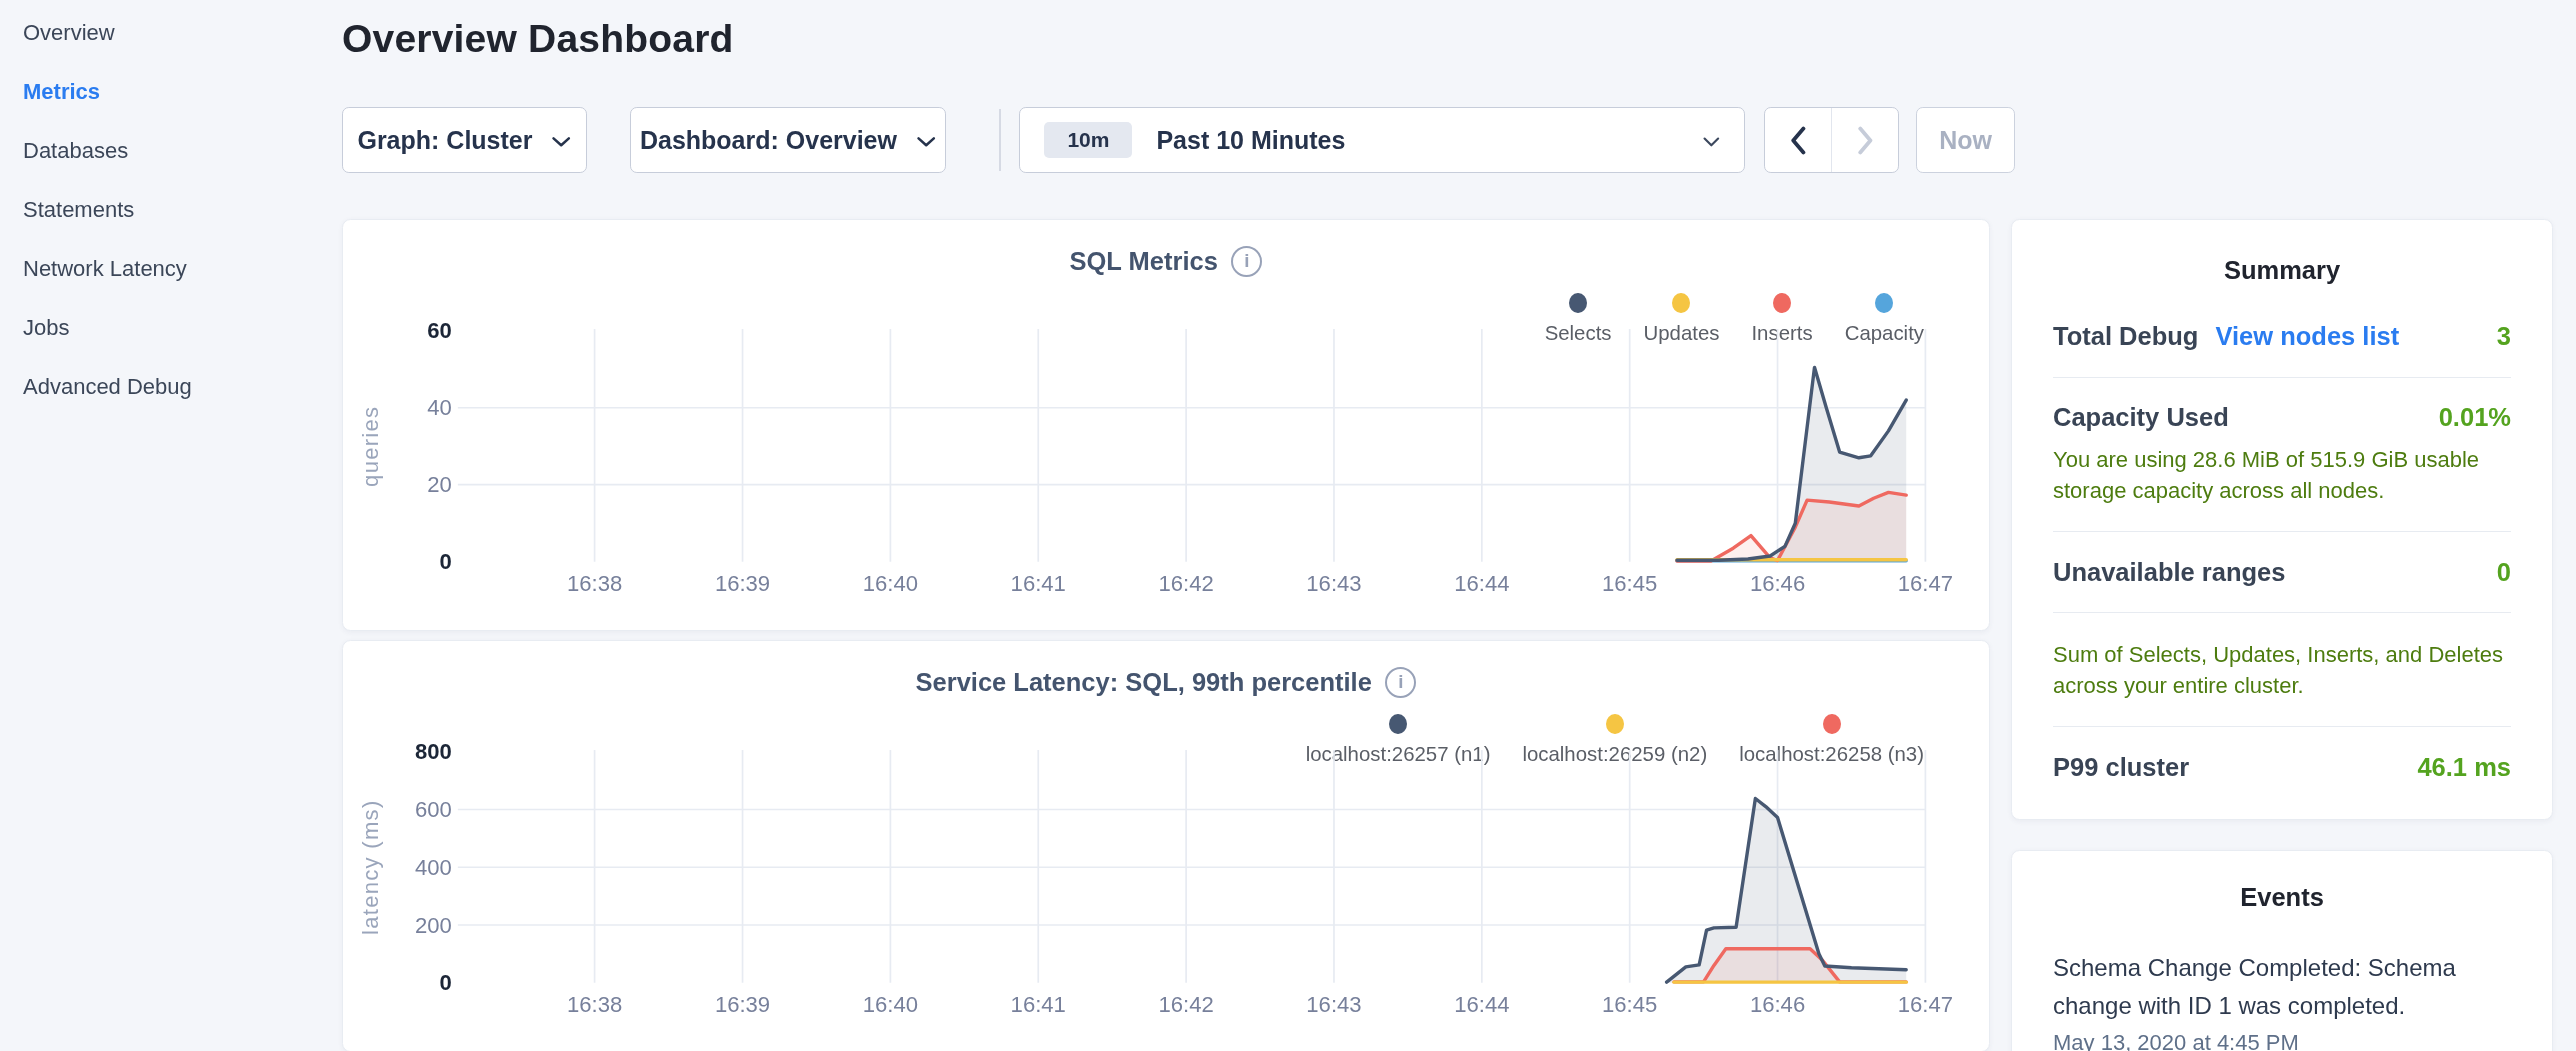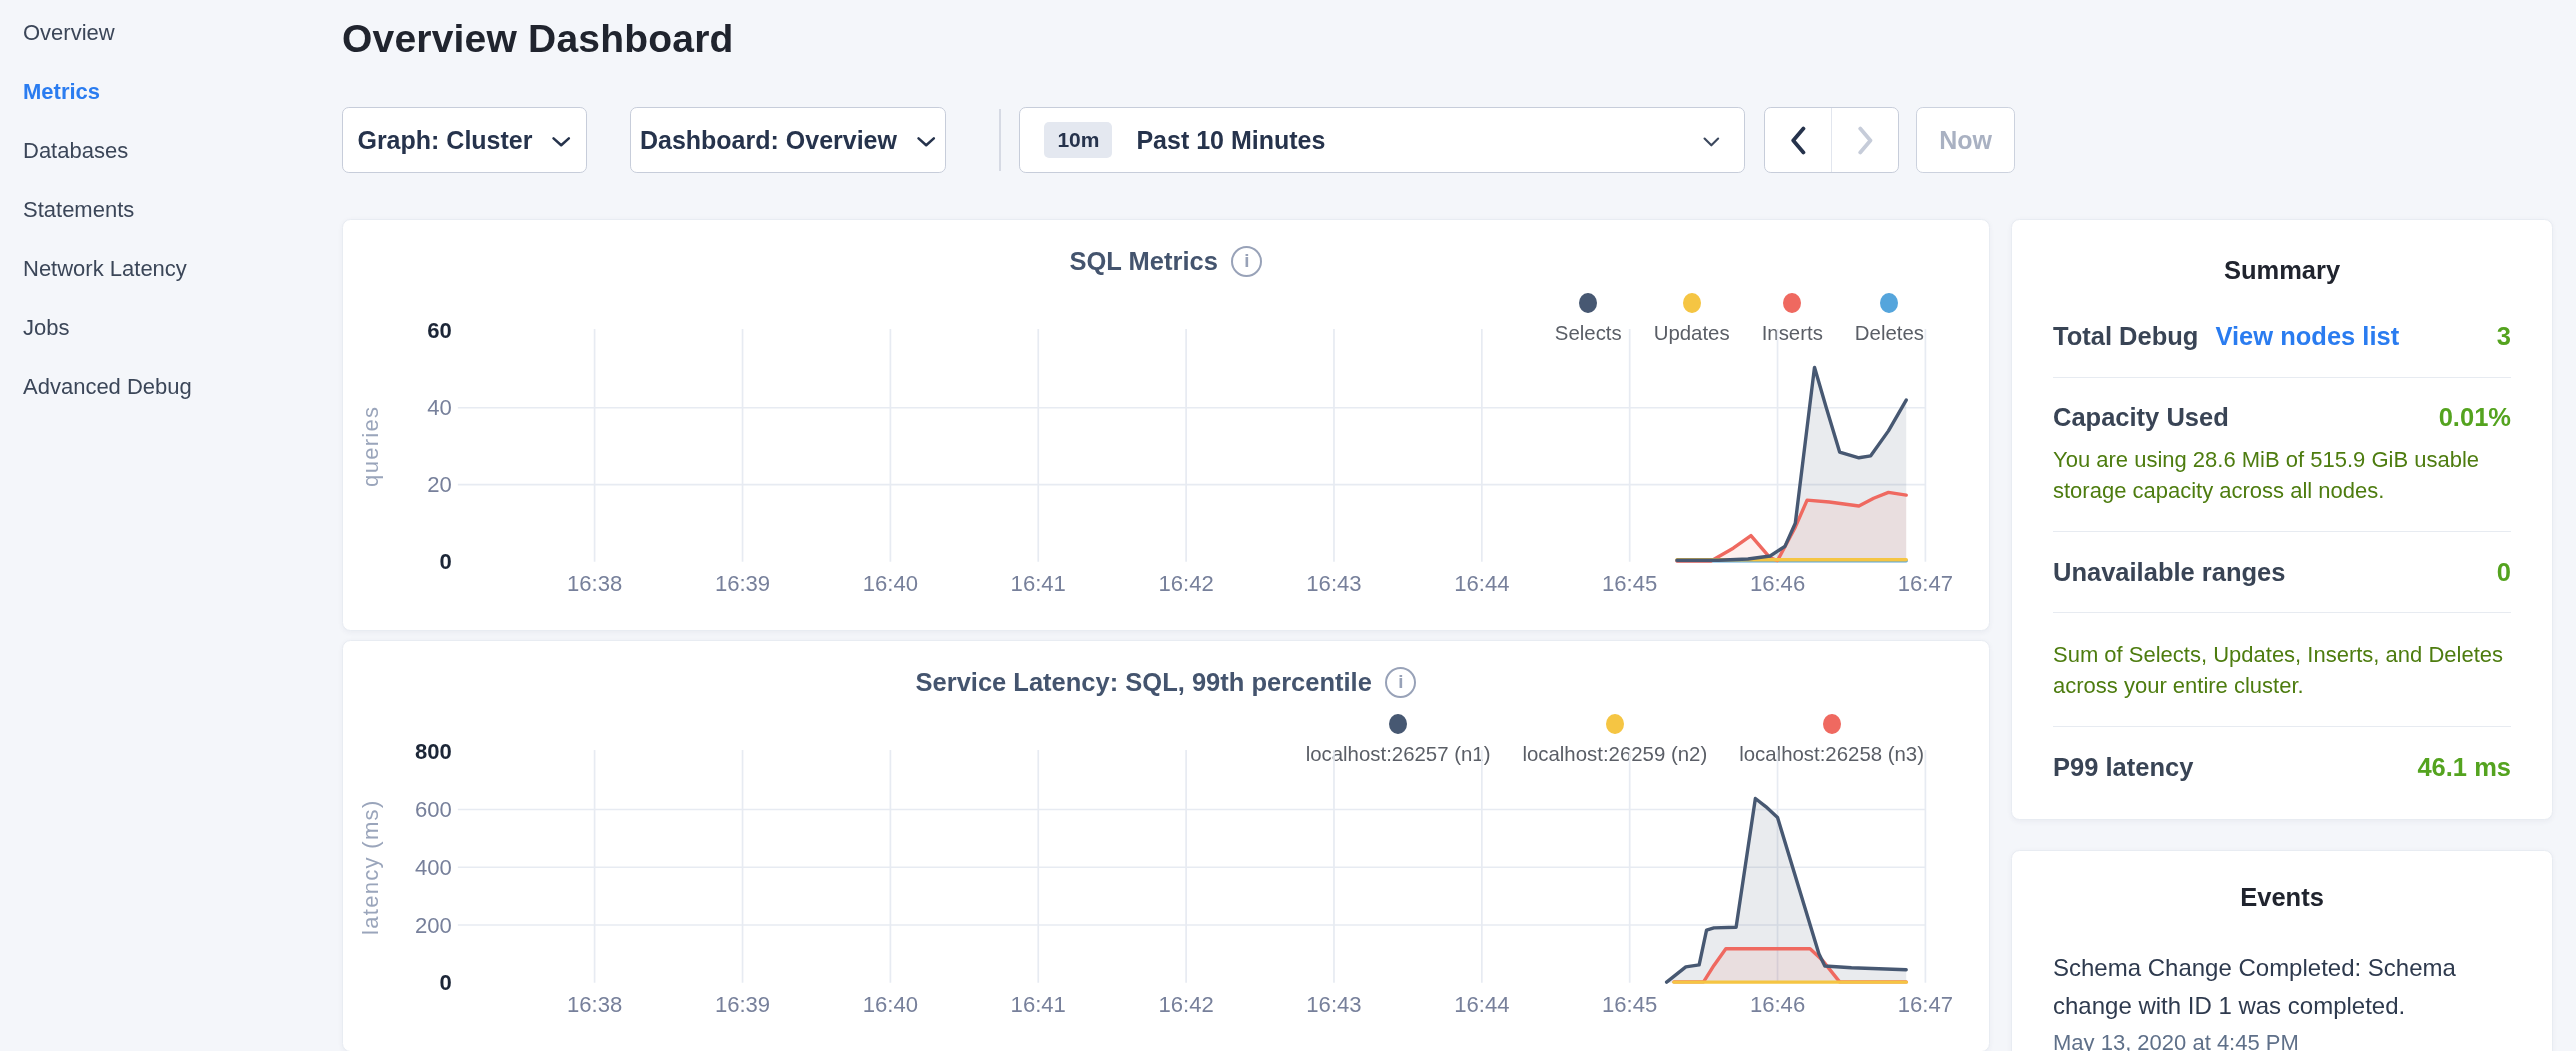--- a/index.html
+++ b/index.html
@@ -18,21 +18,21 @@
   .main{position:absolute;left:342px;top:0;width:1648px;}
   .page-title{margin:0;position:absolute;top:17px;left:0;font-size:39px;font-weight:600;color:#20242e;letter-spacing:0.2px;}
   .controls{position:absolute;top:107px;left:0;height:66px;display:flex;align-items:stretch;}
   .btn{background:#fff;border:0.9px solid #c7cdda;border-radius:6.8px;display:flex;align-items:center;justify-content:center;
        font-size:25px;font-weight:700;color:#26334c;box-sizing:border-box;cursor:pointer;}
   .dd-graph{width:245px;}
   .dd-dash{width:316px;margin-left:43px;}
   .chev{margin-left:18.7px;display:inline-block;}
   .vdivider{width:1.7px;background:#d6dae4;margin:1.7px 0 1.7px 53px;}
   .time-box{width:726px;margin-left:18.7px;justify-content:flex-start;padding:0 24px;font-weight:700;}
-  .time-chip{background:#e4e8f0;border-radius:5.1px;padding:6px 13px;font-size:21px;font-weight:700;color:#26334c;margin-right:24px;}
+  .time-chip{background:#e4e8f0;border-radius:5.1px;padding:6px 23px;font-size:21px;font-weight:700;color:#26334c;margin-right:24px;}
   .time-label{flex:1;text-align:left;font-size:25px;}
   .arrows{margin-left:18.7px;display:flex;background:#fff;border:0.9px solid #c7cdda;border-radius:6.8px;overflow:hidden;}
   .arrow-btn{width:66px;display:flex;align-items:center;justify-content:center;cursor:pointer;}
   .arrow-btn.next{border-left:0.9px solid #e2e6ee;}
   .now-btn{width:99px;margin-left:17px;color:#a9b1c2;border-color:#ccd2de;font-size:25px;}
   
   .card{position:absolute;background:#fff;border:0.9px solid #e8ecf2;border-radius:8.5px;box-shadow:0 1.7px 5.1px rgba(50,60,90,.05);box-sizing:border-box;}
   .chart-card1{left:0;top:219px;width:1648px;height:412px;}
   .chart-card2{left:0;top:640px;width:1648px;height:412px;}
   .chart-title-row{position:absolute;top:25.5px;left:0;right:0;display:flex;align-items:center;justify-content:center;gap:13.6px;}
@@ -135,21 +135,21 @@
         <span class="legend-item">
           <span class="legend-dot" style="background: rgb(245, 197, 67);"></span>
           <span>Updates</span>
         </span>
         <span class="legend-item">
           <span class="legend-dot" style="background: rgb(239, 105, 96);"></span>
           <span>Inserts</span>
         </span>
         <span class="legend-item">
           <span class="legend-dot" style="background: rgb(85, 165, 220);"></span>
-          <span>Deletes</span>
+          <span>Capacity</span>
         </span>
       </div>
     <svg class="plot" id="plot-0" width="1648" height="293" viewBox="0 0 1938 345">
         <line class="grid" x1="134" y1="196.3" x2="1862" y2="196.3"></line>
         <line class="grid" x1="134" y1="105.7" x2="1862" y2="105.7"></line>
         <line class="grid" x1="295.0" y1="13" x2="295.0" y2="287"></line>
         <text class="xt" x="295.0" y="322">16:38</text>
         <line class="grid" x1="469.2" y1="13" x2="469.2" y2="287"></line>
         <text class="xt" x="469.2" y="322">16:39</text>
         <line class="grid" x1="643.3" y1="13" x2="643.3" y2="287"></line>
@@ -265,21 +265,21 @@
     <div class="srow">
       <span class="lbl">Unavailable ranges</span>
       <span class="val">0</span>
     </div>
     <div class="sdiv"></div>
 
     <div class="sdesc">Sum of Selects, Updates, Inserts, and Deletes across your entire cluster.</div>
     <div class="sdiv"></div>
 
     <div class="srow">
-      <span class="lbl">P99 latency</span>
+      <span class="lbl">P99 cluster</span>
       <span class="val">46.1 ms</span>
     </div>
   </div>
 
   <div class="card events-card">
     <h2 class="panel-title">Events</h2>
     <div>
       <div class="event-text">Schema Change Completed: Schema change with ID 1 was completed.</div>
       <div class="event-time">May 13, 2020 at 4:45 PM</div>
     </div>

